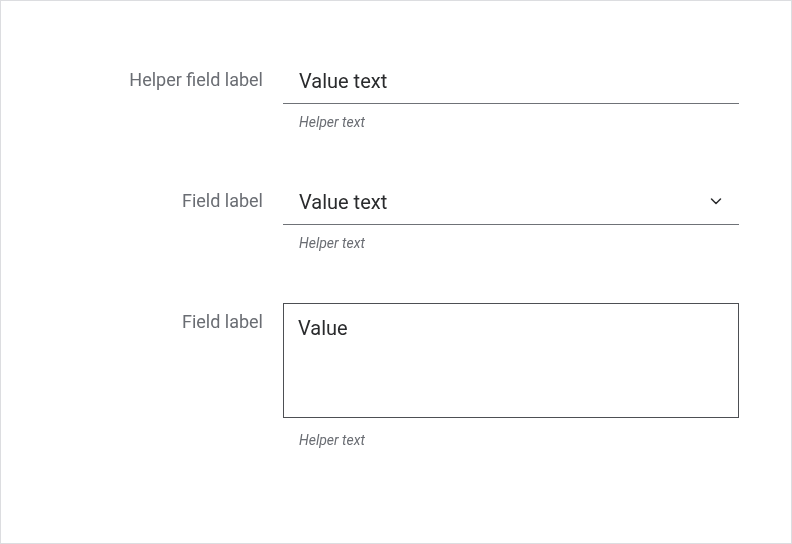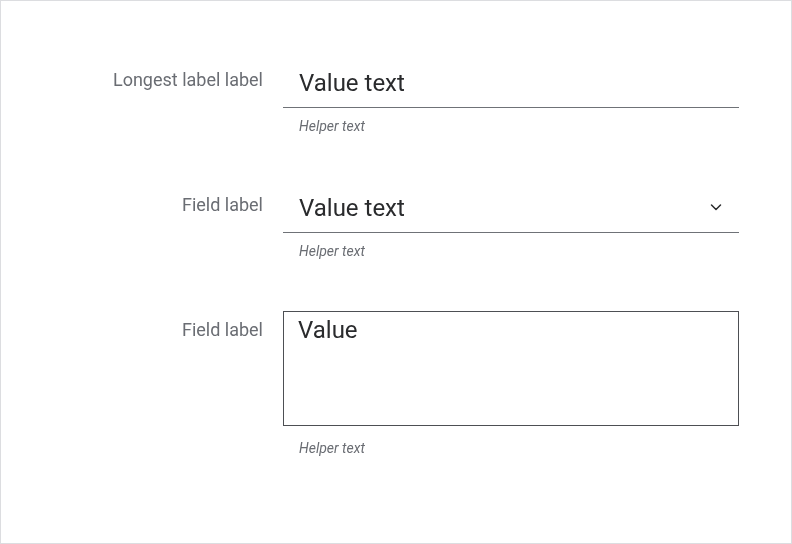--- a/index.html
+++ b/index.html
@@ -30,21 +30,21 @@
       padding-right: 20px;
       padding-top: 8px;
       color: #6a6d73;
       font-size: 18px;
     }
     .field-col {
       flex: 1;
     }
     .text-input, .select-display, .textarea {
       width: 100%;
-      font-size: 24px;
+      font-size: 20px;
       color: #2a2b2d;
       font-family: inherit;
     }
     .text-input {
       border: none;
       border-bottom: 1px solid #6f7277;
       padding: 8px 16px 10px 16px;
       outline: none;
       background: transparent;
     }
@@ -63,39 +63,39 @@
       transform: translateY(-60%);
       width: 18px;
       height: 18px;
       pointer-events: none;
     }
     .chevron svg { width: 100%; height: 100%; }
     .textarea {
       resize: none;
       height: 115px;
       border: 1px solid #4d4f53;
-      padding: 2px 14px;
+      padding: 10px 14px;
       outline: none;
       line-height: 1.4;
     }
     .helper {
       margin-top: 10px;
       padding-left: 16px;
       font-style: italic;
       color: #6a6d73;
       font-size: 14px;
     }
   </style>
 </head>
 <body>
 
 <div class="panel">
 
   <div class="form-row">
-    <div class="label-col">Longest label label</div>
+    <div class="label-col">Helper field label</div>
     <div class="field-col">
       <input type="text" class="text-input" value="Value text" style="">
       <div class="helper">Helper text</div>
     </div>
   </div>
 
   <div class="form-row">
     <div class="label-col">Field label</div>
     <div class="field-col">
       <div class="select-wrap">

